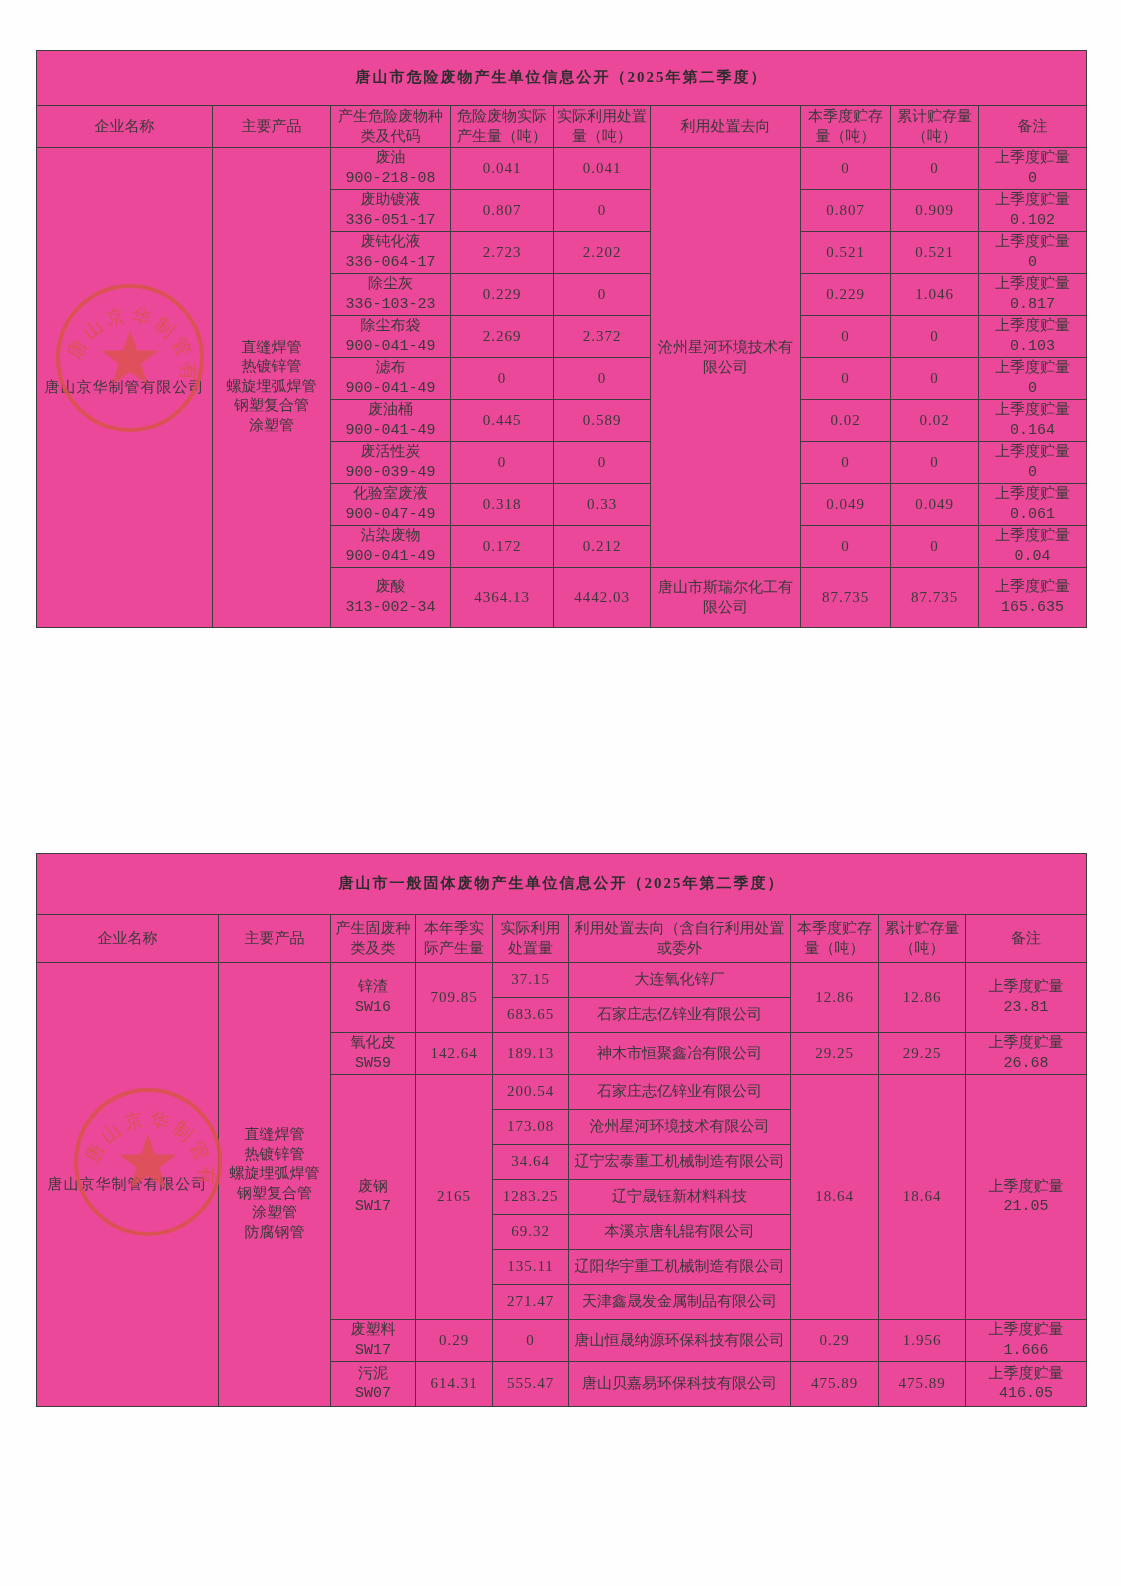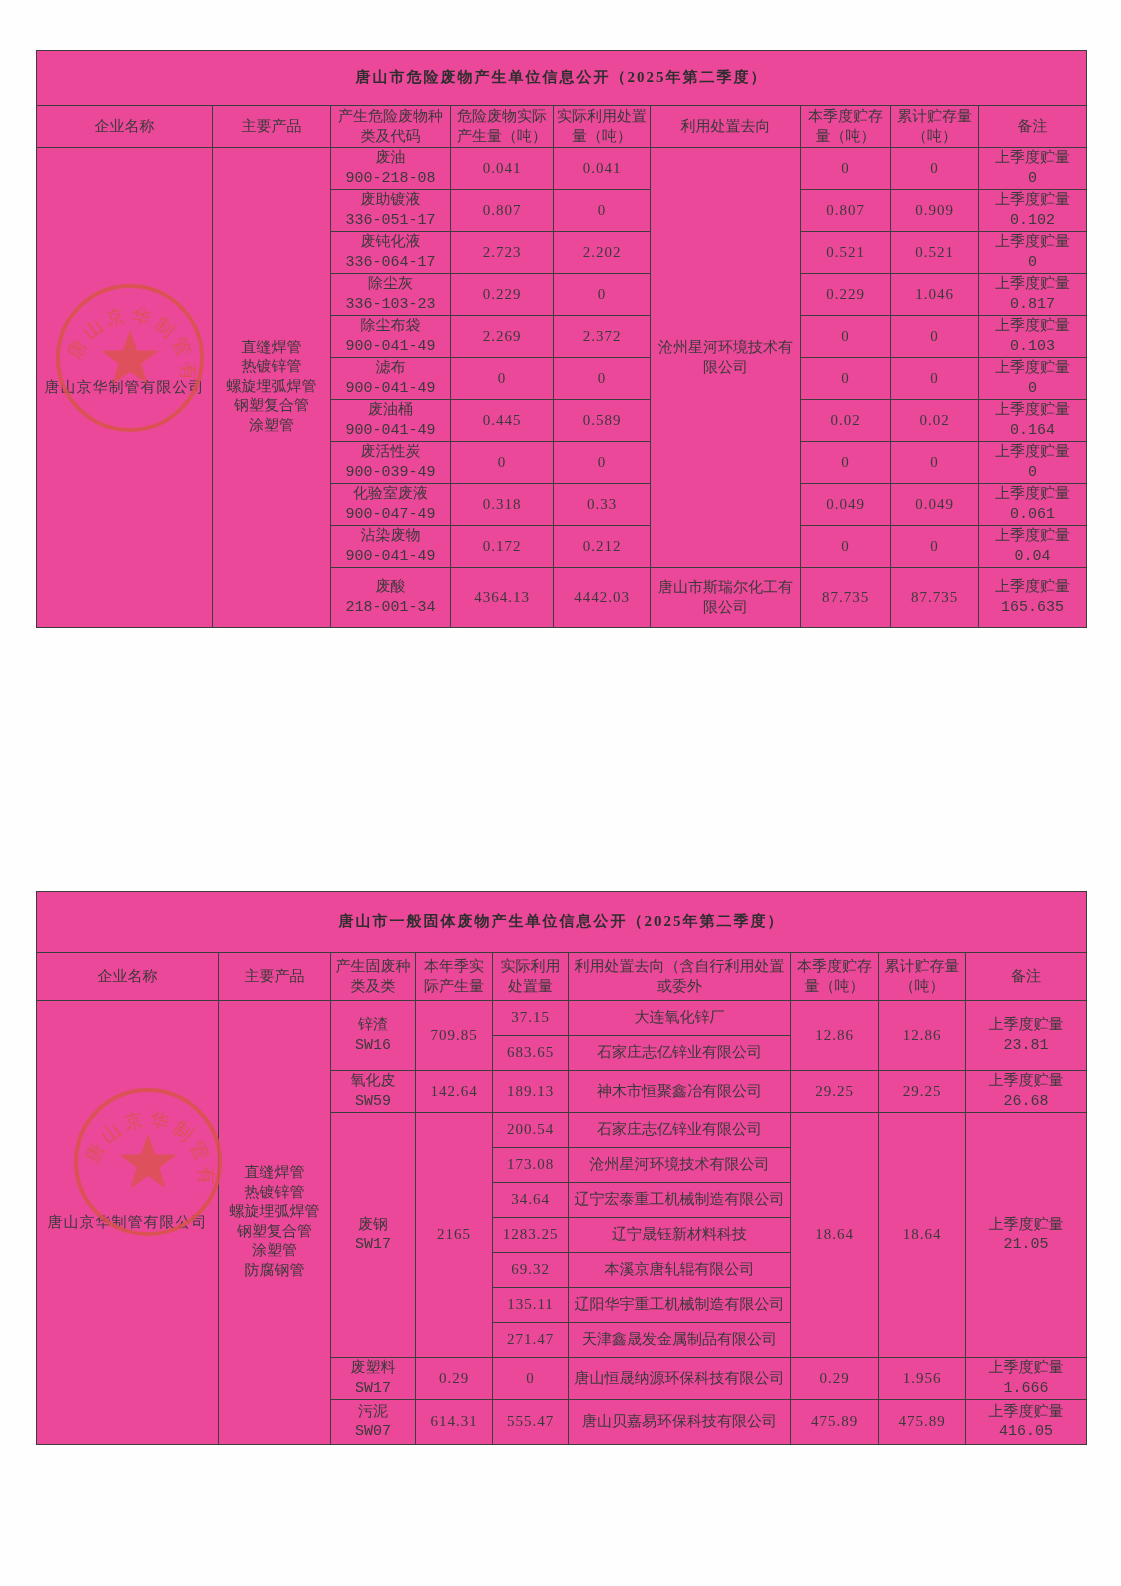--- a/index.html
+++ b/index.html
@@ -30,21 +30,21 @@
     font-size:29px;
     font-weight:bold;
     letter-spacing:2px;
     color:#2e2e2e;
     height:52px;
   }
   .hdr{font-size:15px;}
   .pre{white-space:pre-line;font-family:Liberation Mono, monospace;}
   .num{font-size:15px;letter-spacing:1px;}
   #t1{left:36px;top:50px;}
-  #t2{left:36px;top:891px;}
+  #t2{left:36px;top:853px;}
   .stamp{
     position:absolute;
     width:160px;height:160px;
     opacity:0.85;
     pointer-events:none;
   }
   #stamp1{left:50px;top:278px;}
   #stamp2{left:68px;top:1082px;}
   .company-cell{font-size:19px;letter-spacing:1px;position:relative;}
 </style>
@@ -180,21 +180,21 @@
 900-041-49</td>
     <td class="num">0.172</td>
     <td class="num">0.212</td>
     <td class="num">0</td>
     <td class="num">0</td>
     <td class="pre">上季度贮量
 0.04</td>
   </tr>
   <tr style="height:60px">
     <td class="pre">废酸
-218-001-34</td>
+313-002-34</td>
     <td class="num">4364.13</td>
     <td class="num">4442.03</td>
     <td>唐山市斯瑞尔化工有限公司</td>
     <td class="num">87.735</td>
     <td class="num">87.735</td>
     <td class="pre">上季度贮量
 165.635</td>
   </tr>
 </tbody>
   </table>

